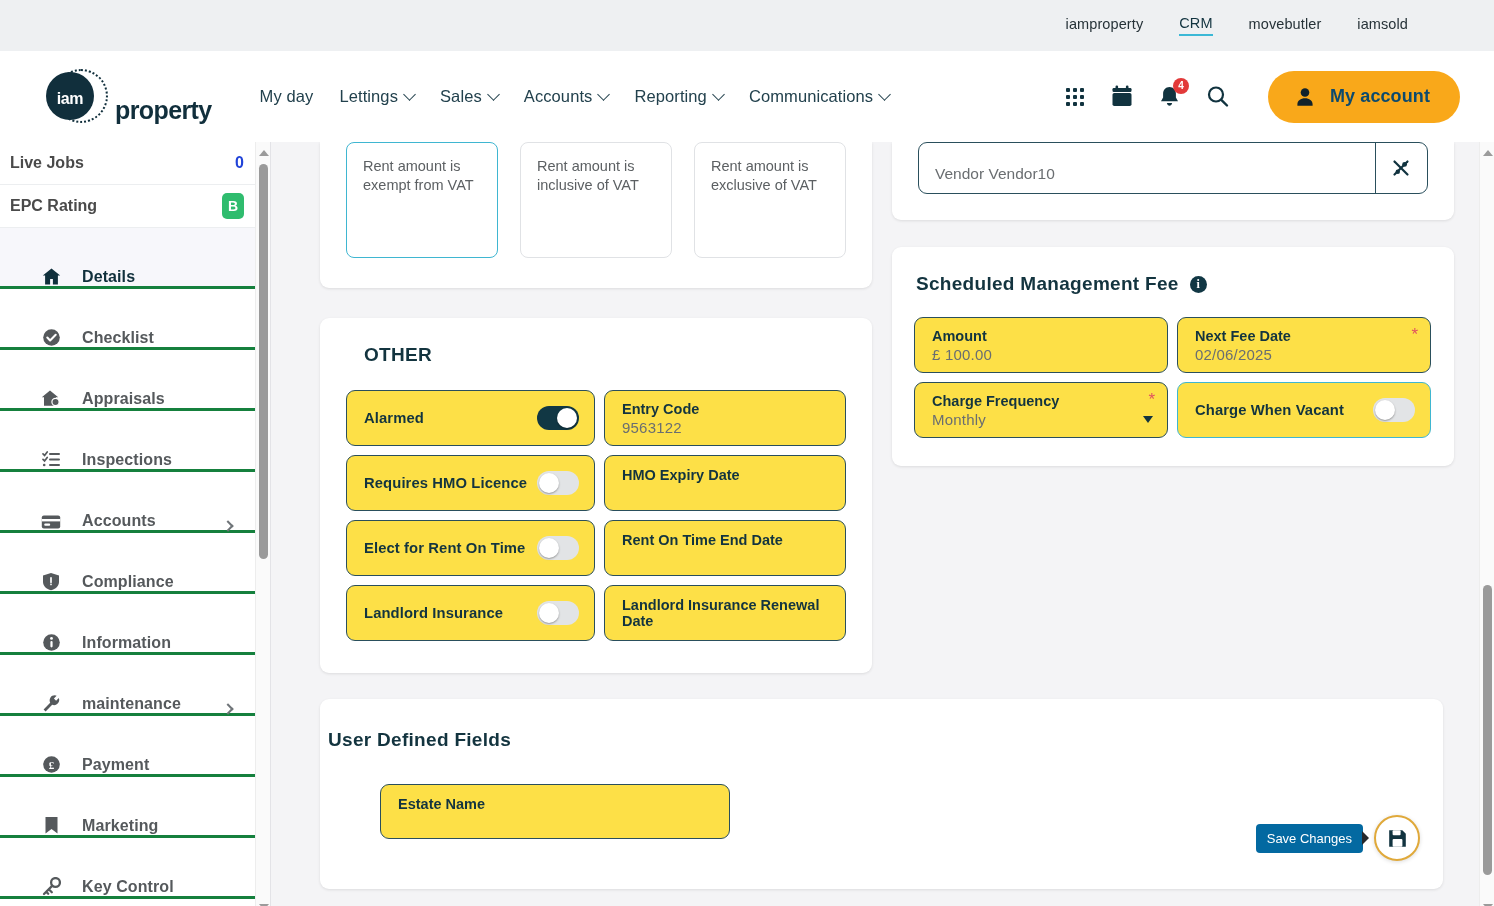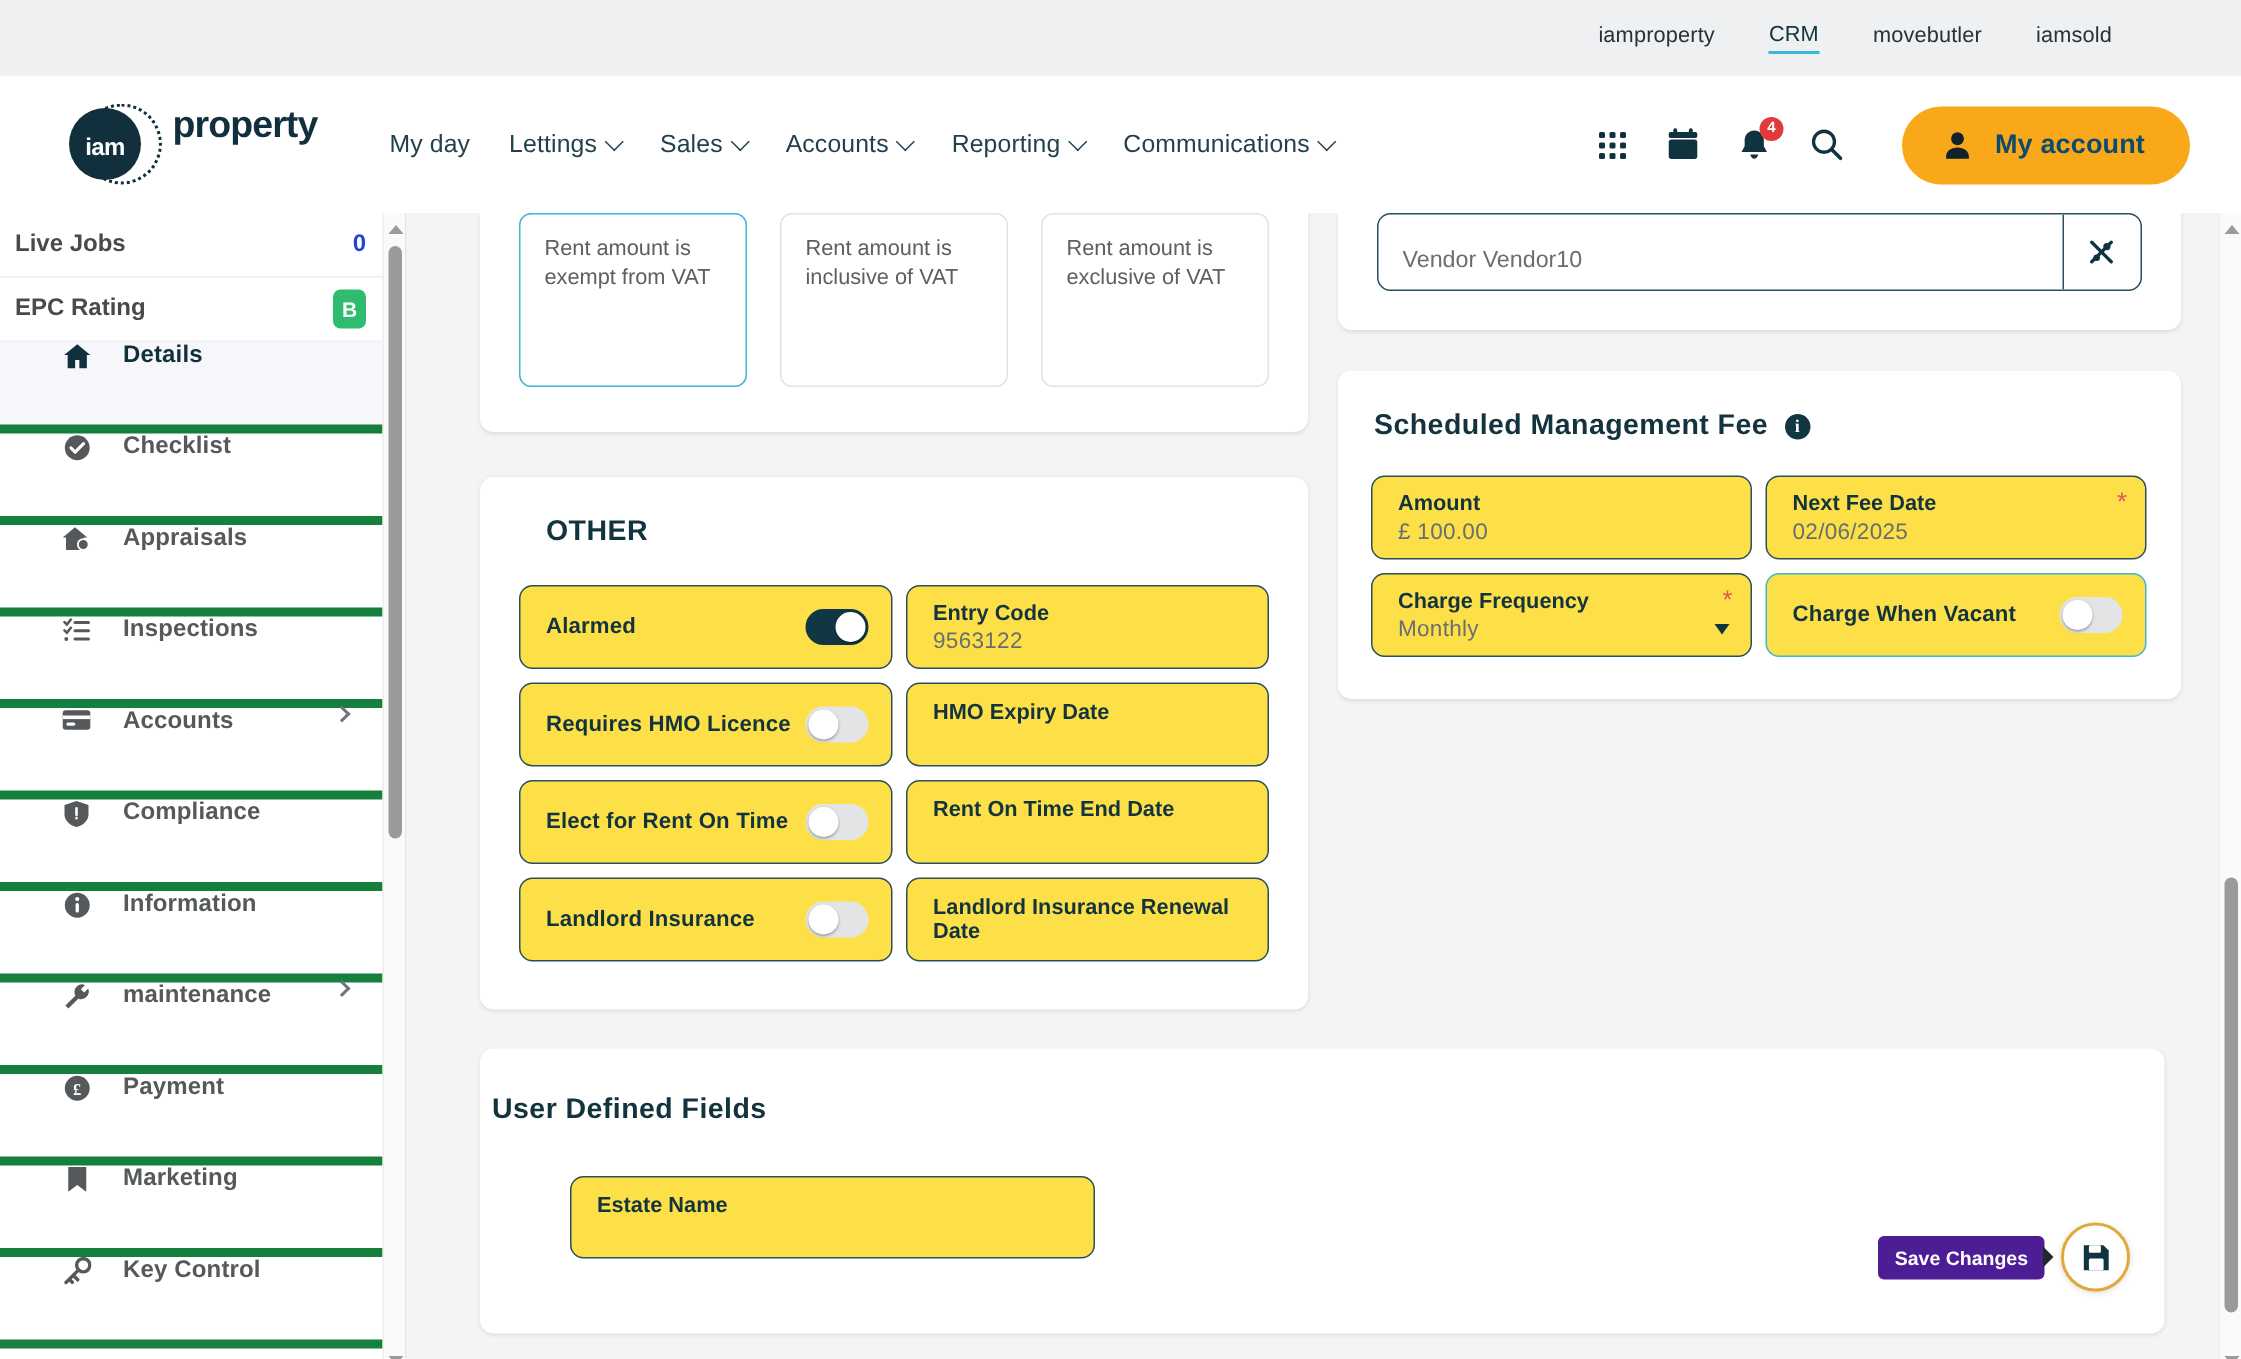--- a/index.html
+++ b/index.html
@@ -35,21 +35,21 @@
   
   .header {
     height: 91px;
     background: #ffffff;
     display: flex;
     align-items: center;
     padding: 0 34px 0 46px;
     position: relative;
     z-index: 5;
   }
-  .logo { display: flex; align-items: flex-start; gap: 9px; }
+  .logo { display: flex; align-items: flex-end; gap: 9px; }
   .logo-mark {
     width: 56px; height: 56px;
     position: relative;
     display: flex; align-items: center; justify-content: center;
   }
   .logo-circle {
     position: absolute; left: 0; top: 3px;
     width: 48px; height: 48px;
     border-radius: 50%;
     background: #112f3c;
@@ -132,24 +132,24 @@
   .stat-val-blue { color: #2143d8; font-size: 16px; font-weight: bold; }
   .epc-badge {
     background: #2fbc6e; color: #fff;
     width: 22px; height: 26px; border-radius: 5px;
     display: flex; align-items: center; justify-content: center;
     font-size: 14px; font-weight: bold;
   }
   .side-list { }
   .side-item {
     height: 61px;
-    display: flex; align-items: flex-start;
+    display: flex; align-items: flex-end;
     padding-left: 41px;
     gap: 21px;
-    border-bottom: 6px solid #15803d;
+    border-bottom: 3px solid #15803d;
     cursor: pointer;
     position: relative;
     color: #55595c;
     font-size: 16px; font-weight: bold;
     letter-spacing: .1px;
   }
   .side-item.active {
     background: #f7f7fb;
     color: #10303c;
   }
@@ -312,22 +312,22 @@
     border-right: 5.5px solid transparent;
     border-top: 7px solid #13343f;
   }
 
   
   .save-wrap {
     position: absolute; right: 23px; bottom: 28px;
     display: flex; align-items: center;
   }
   .save-tip {
-    background: #4c1d95; color: #fff;
-    font-size: 13px; font-weight: bold;
+    background: #0369a1; color: #fff;
+    font-size: 13px; font-weight: normal;
     padding: 7px 11px; border-radius: 4px;
     position: relative; margin-right: 11px;
     white-space: nowrap;
   }
   .save-tip::after {
     content: ""; position: absolute;
     right: -6px; top: 50%; transform: translateY(-50%);
     width: 0; height: 0;
     border-top: 7px solid transparent;
     border-bottom: 7px solid transparent;

